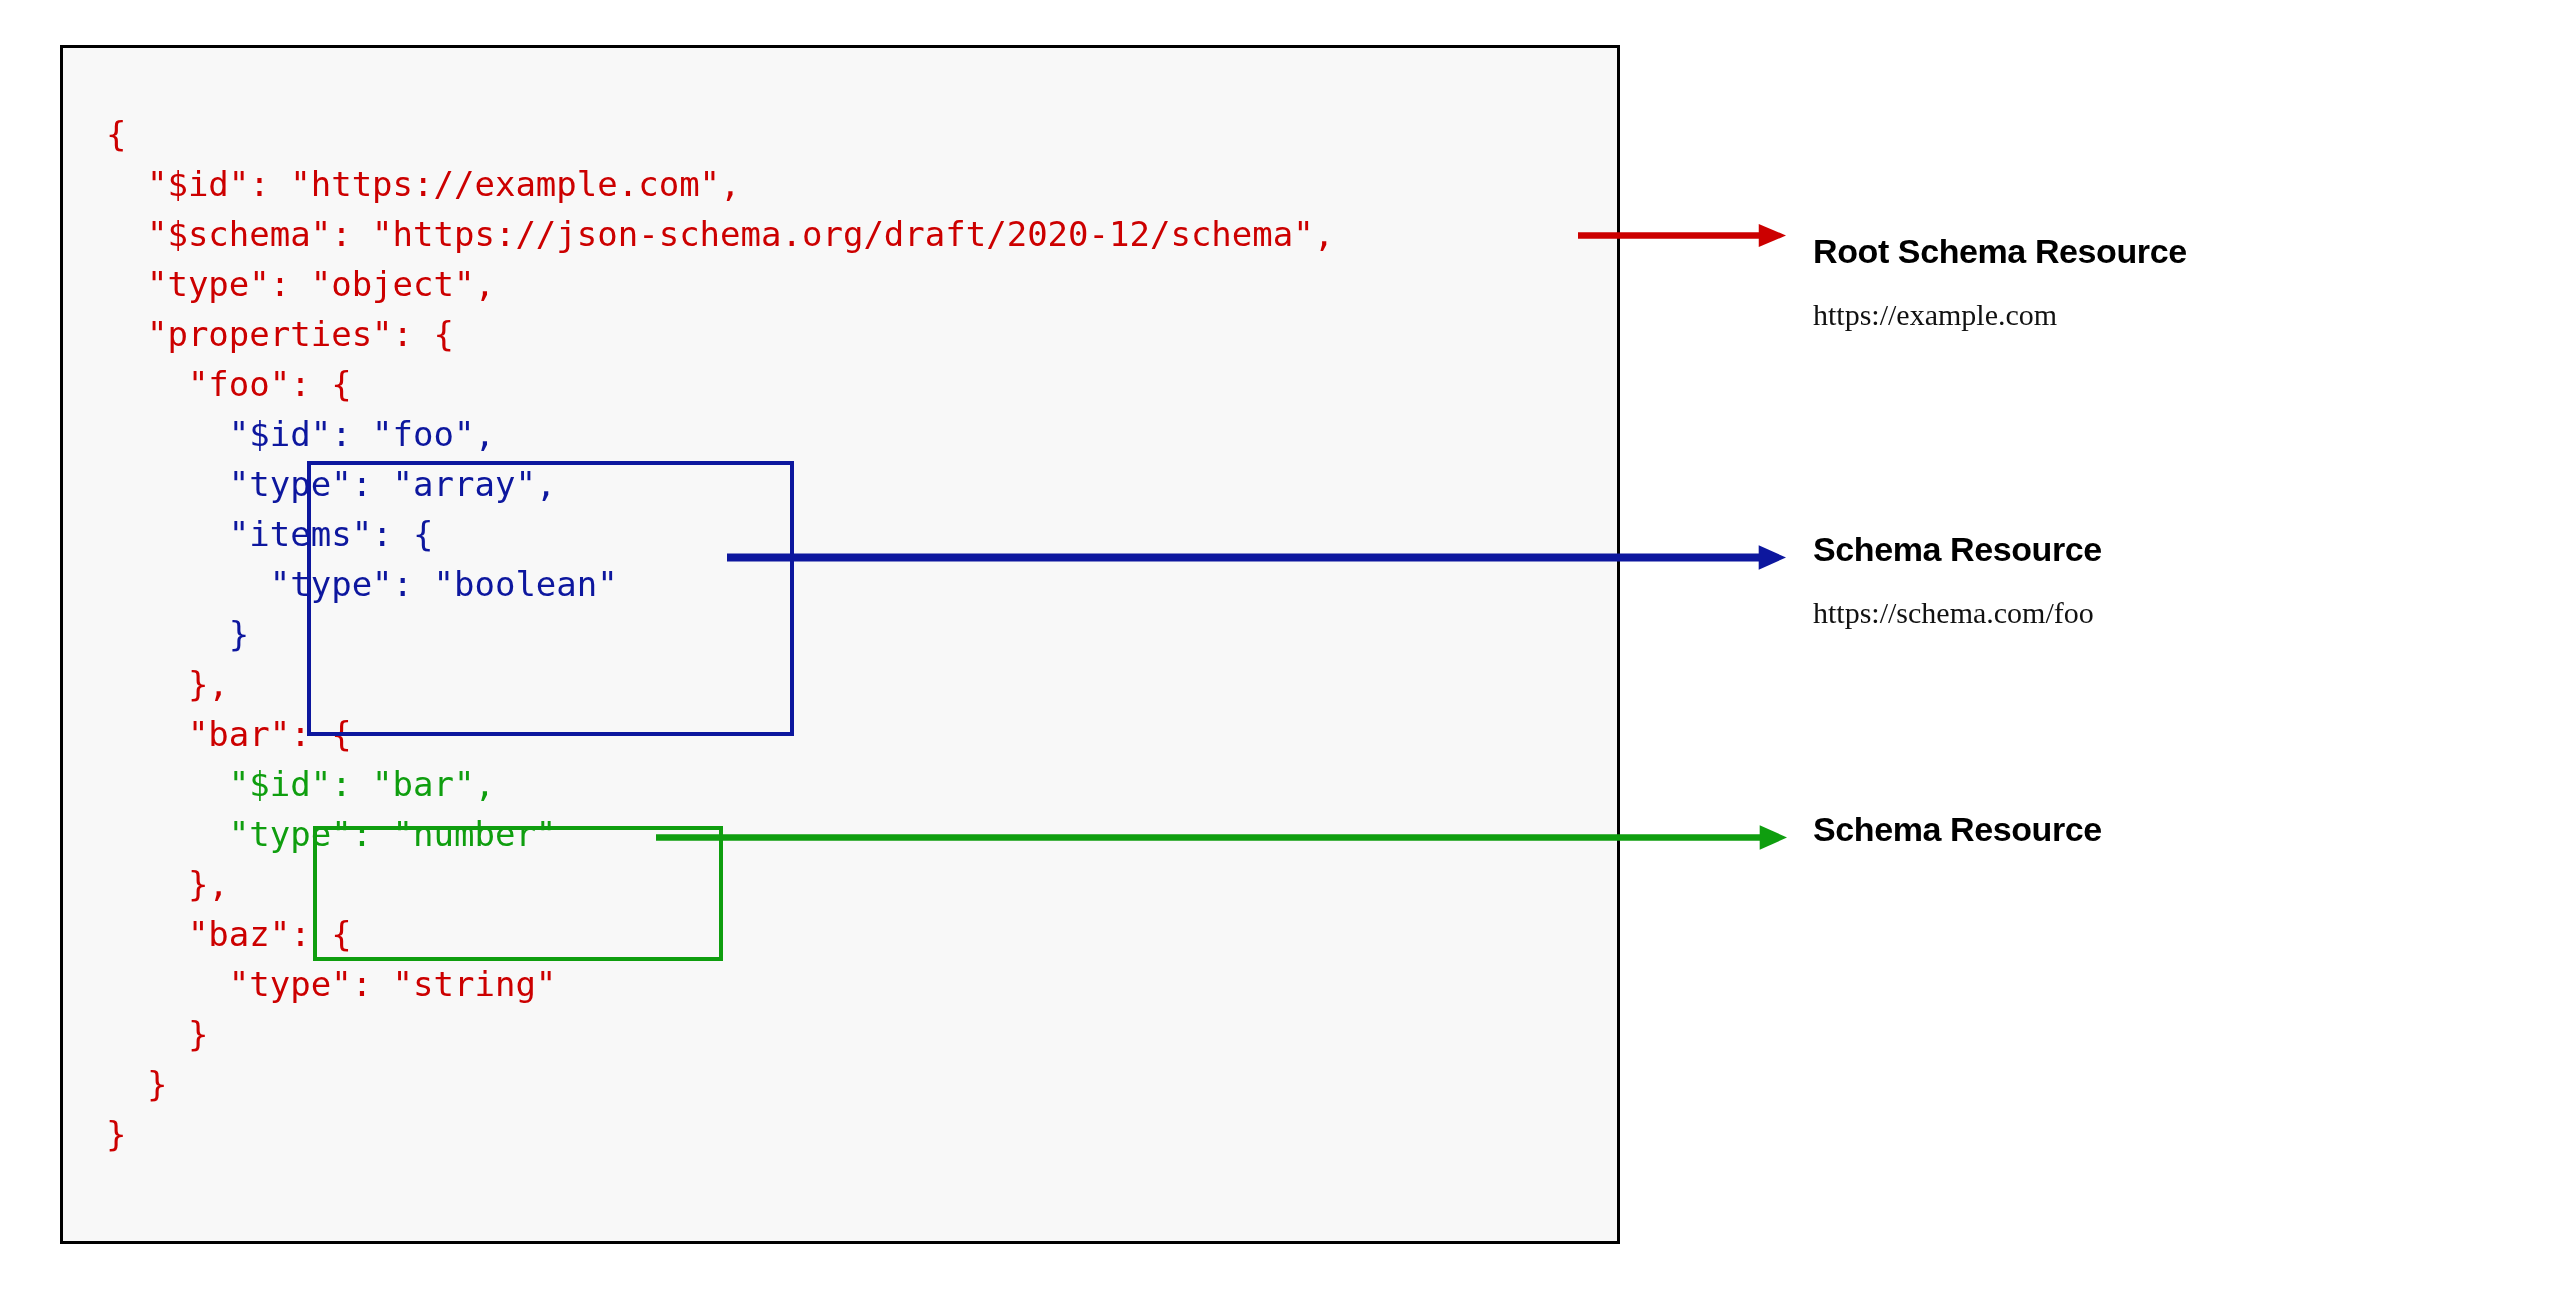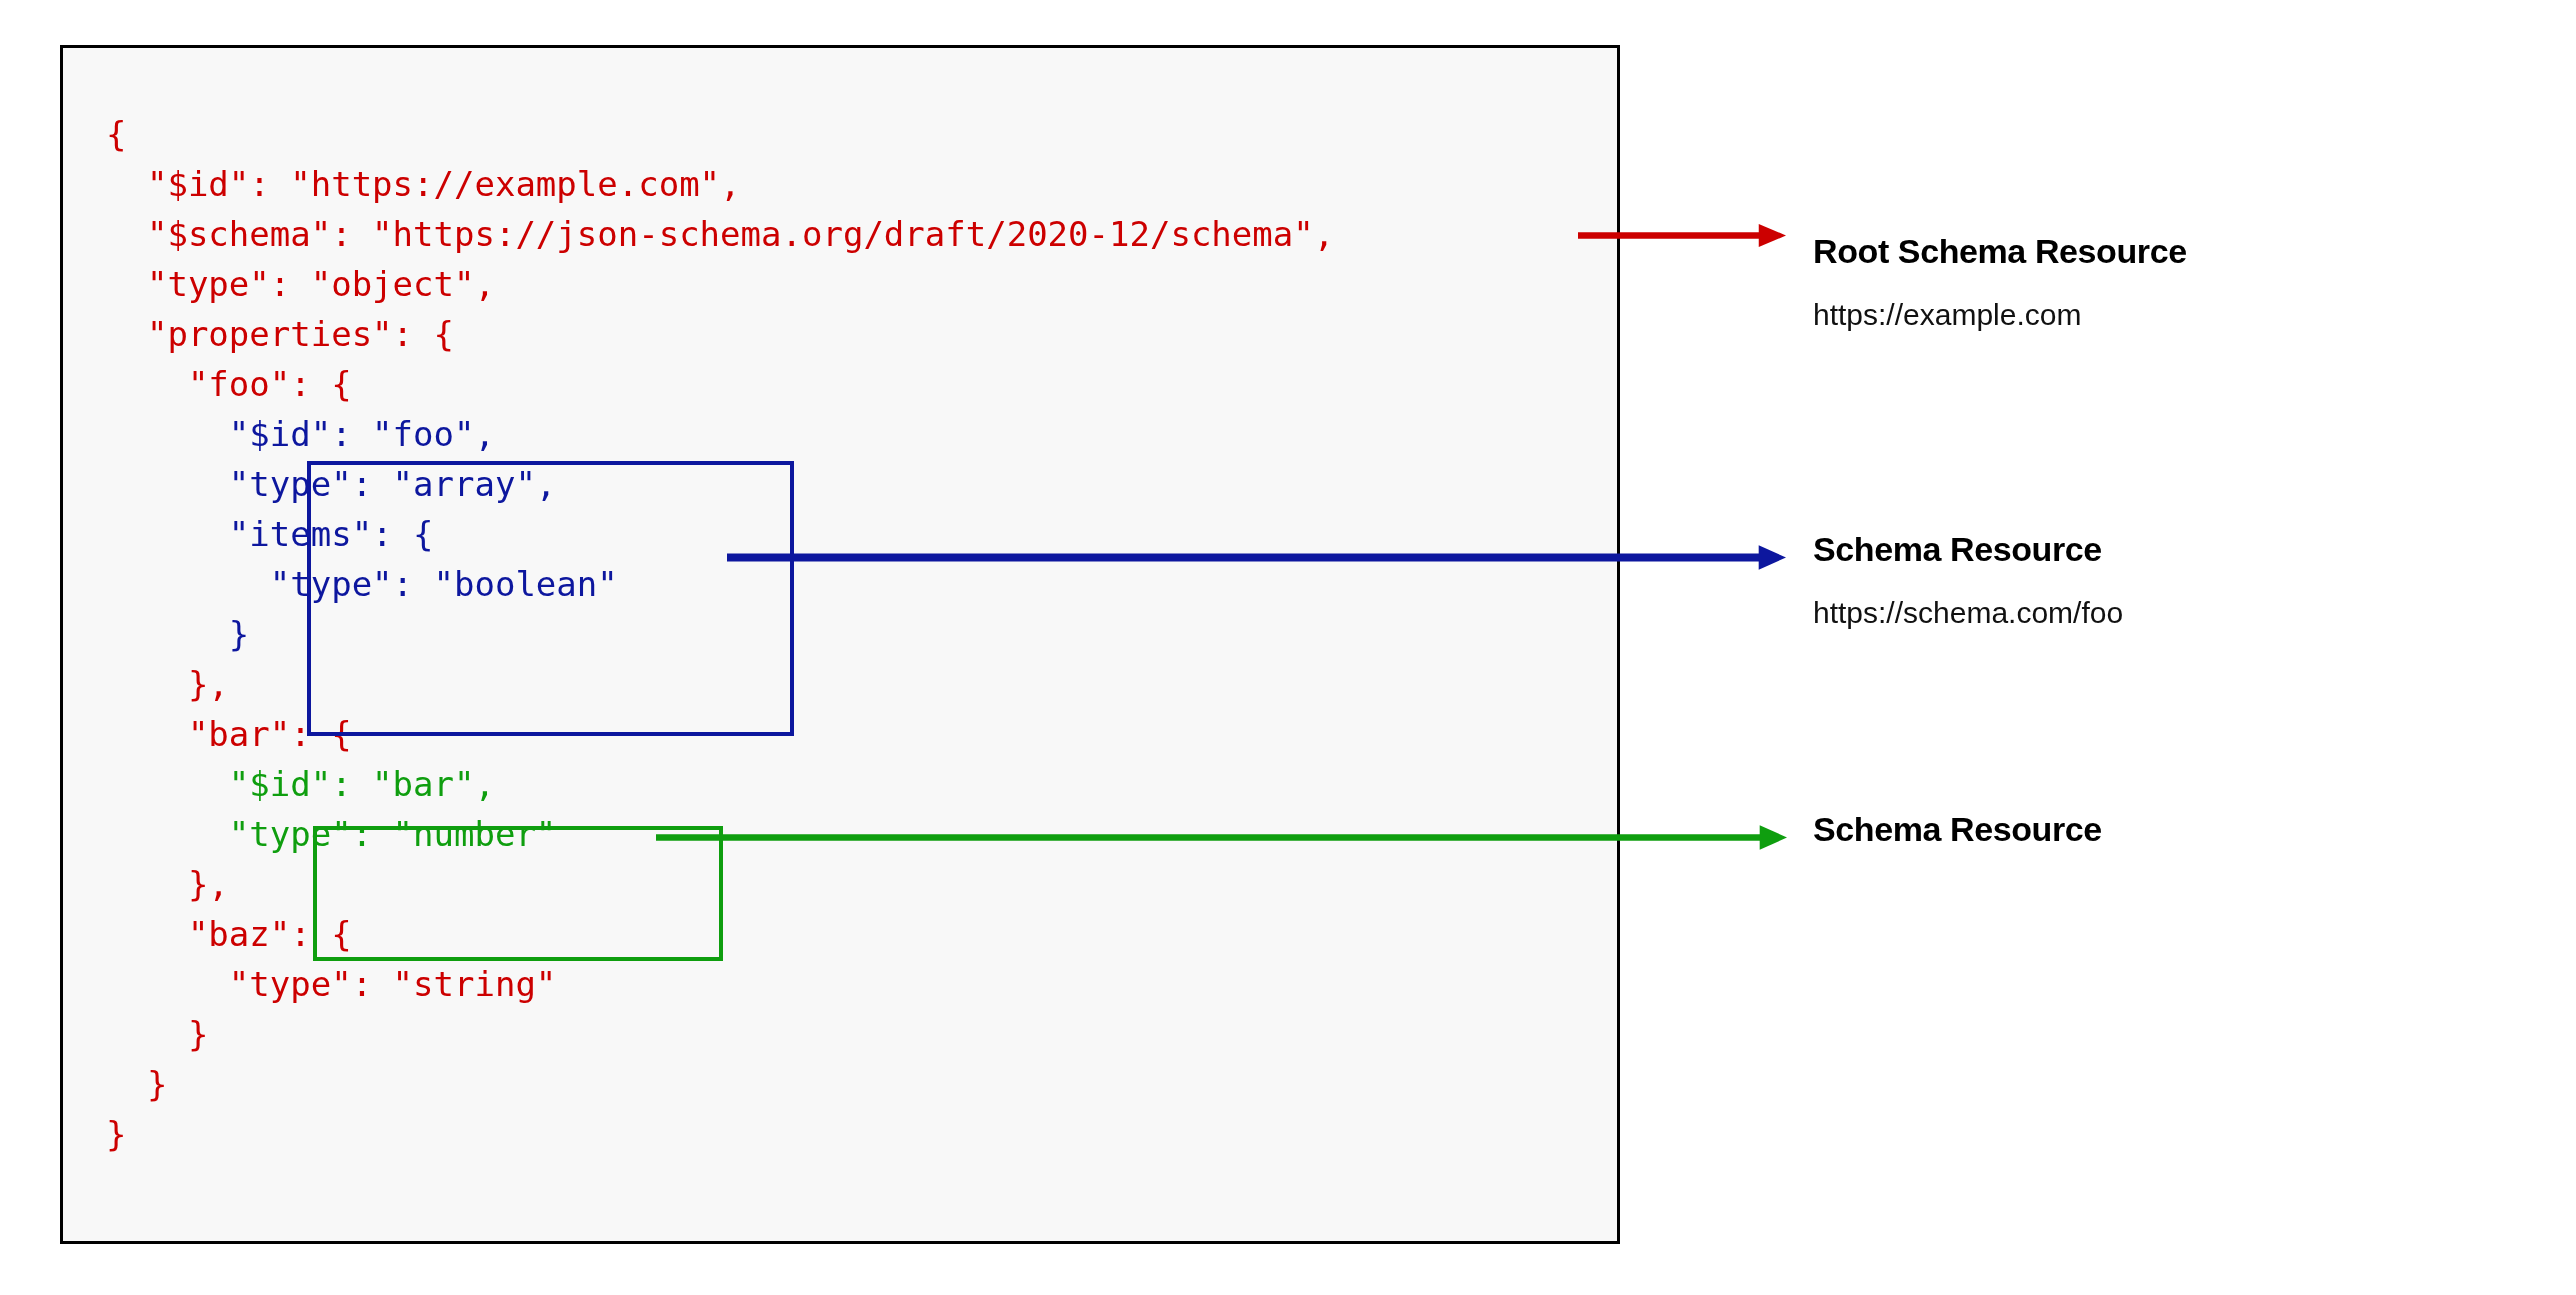--- a/index.html
+++ b/index.html
@@ -88,21 +88,21 @@
     font-family: "Liberation Sans", sans-serif;
     font-weight: bold;
     font-size: 34px;
     line-height: 40px;
     color: #000000;
     letter-spacing: -0.4px;
     white-space: nowrap;
   }
   .ann-uri {
     margin-top: 26px;
-    font-family: Liberation Sans, sans-serif;
+    font-family: Liberation Serif, serif;
     font-size: 30px;
     line-height: 36px;
     color: #111111;
     white-space: nowrap;
   }
 </style>
 </head>
 <body>
 
 <div id="code-panel">

